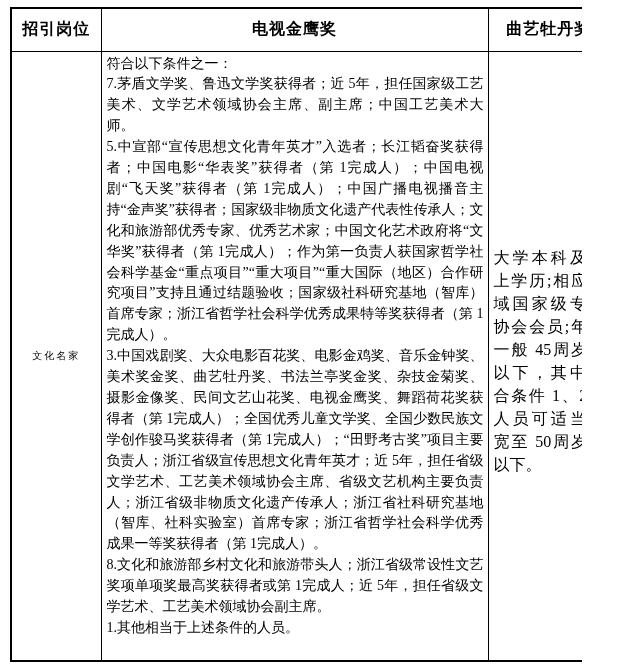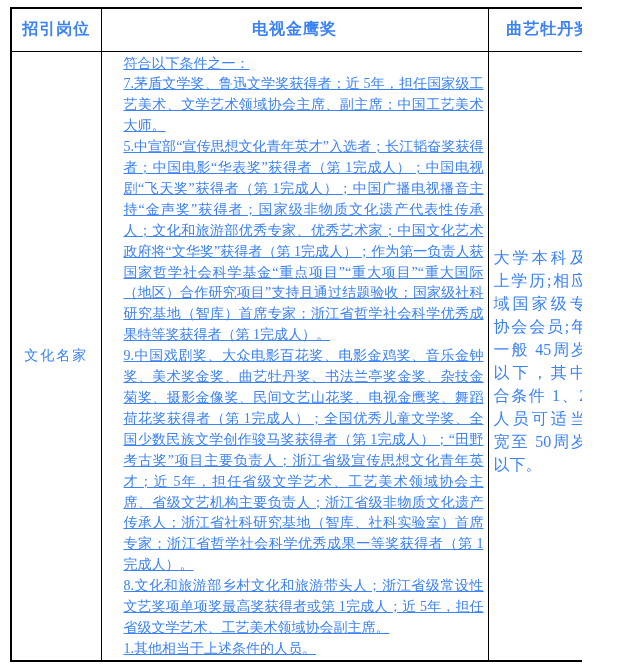--- a/index.html
+++ b/index.html
@@ -7,21 +7,21 @@
     padding: 0;
     background: #ffffff;
   }
   .page {
     position: relative;
     width: 582px;
     height: 672px;
     background: #ffffff;
     overflow: hidden;
     font-family: "Liberation Serif", "DejaVu Serif", serif;
-    color: #3b82f6;
+    color: #000000;
   }
   table.recruit-table {
     position: absolute;
     left: 10px;
     top: 7px;
     width: 599px;
     border-collapse: collapse;
     table-layout: fixed;
     border: 2px solid #000000;
   }
@@ -41,32 +41,31 @@
     vertical-align: middle;
     padding: 0;
     letter-spacing: 1px;
   }
   tbody tr {
     height: 610px;
   }
   td.cell-position {
     text-align: center;
     vertical-align: middle;
-    font-size: 14px;
+    font-size: 10px;
     letter-spacing: 2px;
     padding: 0 2px;
   }
   td.cell-scope {
     vertical-align: top;
     font-size: 14px;
     line-height: 20.9px;
-    padding: 2px 4px 0 22px;
+    padding: 2px 4px 0 5px;
     text-align: justify;
     text-justify: inter-ideograph;
-    text-decoration: underline;
   }
   td.cell-scope .para {
     margin: 0;
   }
   td.cell-req {
     vertical-align: middle;
     font-size: 16px;
     line-height: 23px;
     padding: 10px 4px 0 5px;
     text-align: justify;
@@ -92,21 +91,21 @@
     </thead>
     <tbody>
       <tr>
         <td class="cell-position">
           <span>文化名家</span>
         </td>
         <td class="cell-scope">
           <div class="para">符合以下条件之一：</div>
           <div class="para">7.茅盾文学奖、鲁迅文学奖获得者；近 5年，担任国家级工艺美术、文学艺术领域协会主席、副主席；中国工艺美术大师。</div>
           <div class="para">5.中宣部“宣传思想文化青年英才”入选者；长江韬奋奖获得者；中国电影“华表奖”获得者（第 1完成人）；中国电视剧“飞天奖”获得者（第 1完成人）；中国广播电视播音主持“金声奖”获得者；国家级非物质文化遗产代表性传承人；文化和旅游部优秀专家、优秀艺术家；中国文化艺术政府将“文华奖”获得者（第 1完成人）；作为第一负责人获国家哲学社会科学基金“重点项目”“重大项目”“重大国际（地区）合作研究项目”支持且通过结题验收；国家级社科研究基地（智库）首席专家；浙江省哲学社会科学优秀成果特等奖获得者（第 1完成人）。</div>
-          <div class="para">9.中国戏剧奖、大众电影百花奖、电影金鸡奖、音乐金钟奖、美术奖金奖、曲艺牡丹奖、书法兰亭奖金奖、杂技金菊奖、摄影金像奖、民间文艺山花奖、电视金鹰奖、舞蹈荷花奖获得者（第 1完成人）；全国优秀儿童文学奖、全国少数民族文学创作骏马奖获得者（第 1完成人）；“田野考古奖”项目主要负责人；浙江省级宣传思想文化青年英才；近 5年，担任省级文学艺术、工艺美术领域协会主席、省级文艺机构主要负责人；浙江省级非物质文化遗产传承人；浙江省社科研究基地（智库、社科实验室）首席专家；浙江省哲学社会科学优秀成果一等奖获得者（第 1完成人）。</div>
+          <div class="para">3.中国戏剧奖、大众电影百花奖、电影金鸡奖、音乐金钟奖、美术奖金奖、曲艺牡丹奖、书法兰亭奖金奖、杂技金菊奖、摄影金像奖、民间文艺山花奖、电视金鹰奖、舞蹈荷花奖获得者（第 1完成人）；全国优秀儿童文学奖、全国少数民族文学创作骏马奖获得者（第 1完成人）；“田野考古奖”项目主要负责人；浙江省级宣传思想文化青年英才；近 5年，担任省级文学艺术、工艺美术领域协会主席、省级文艺机构主要负责人；浙江省级非物质文化遗产传承人；浙江省社科研究基地（智库、社科实验室）首席专家；浙江省哲学社会科学优秀成果一等奖获得者（第 1完成人）。</div>
           <div class="para">8.文化和旅游部乡村文化和旅游带头人；浙江省级常设性文艺奖项单项奖最高奖获得者或第 1完成人；近 5年，担任省级文学艺术、工艺美术领域协会副主席。</div>
           <div class="para">1.其他相当于上述条件的人员。</div>
         </td>
         <td class="cell-req">
           <div>大学本科及以上学历;相应领域国家级专业协会会员;年龄一般 45周岁及以下，其中符合条件 1、2类人员可适当放宽至 50周岁及以下。</div>
         </td>
       </tr>
     </tbody>
   </table>
 </div>

